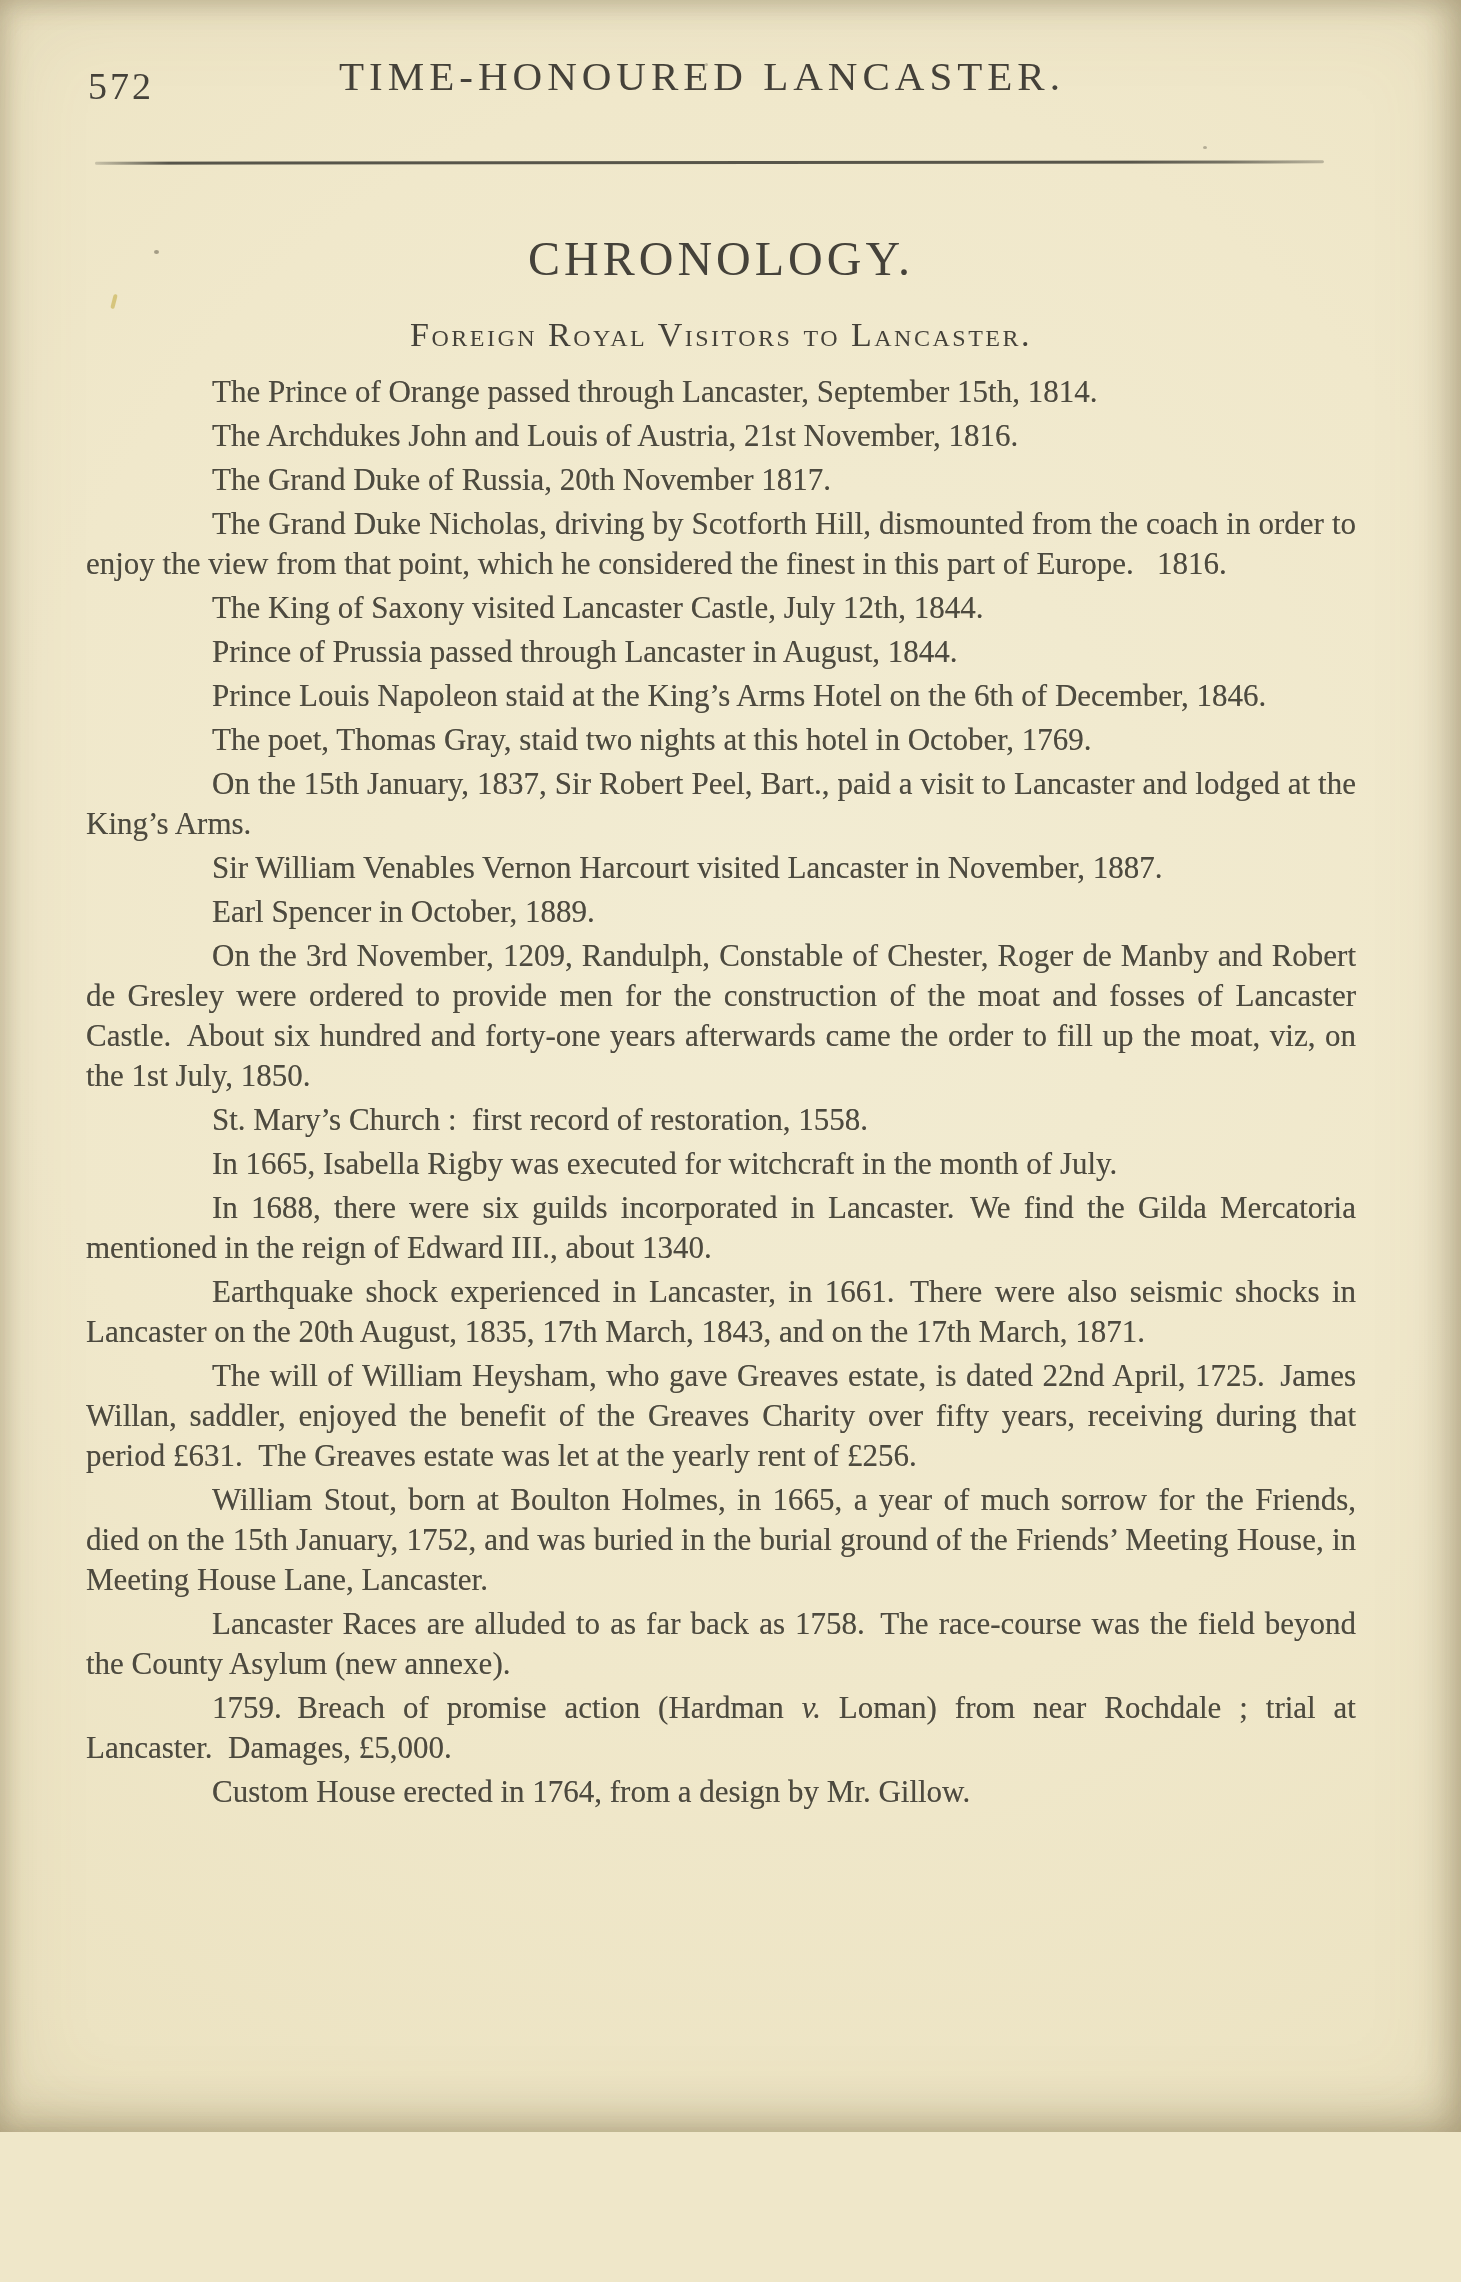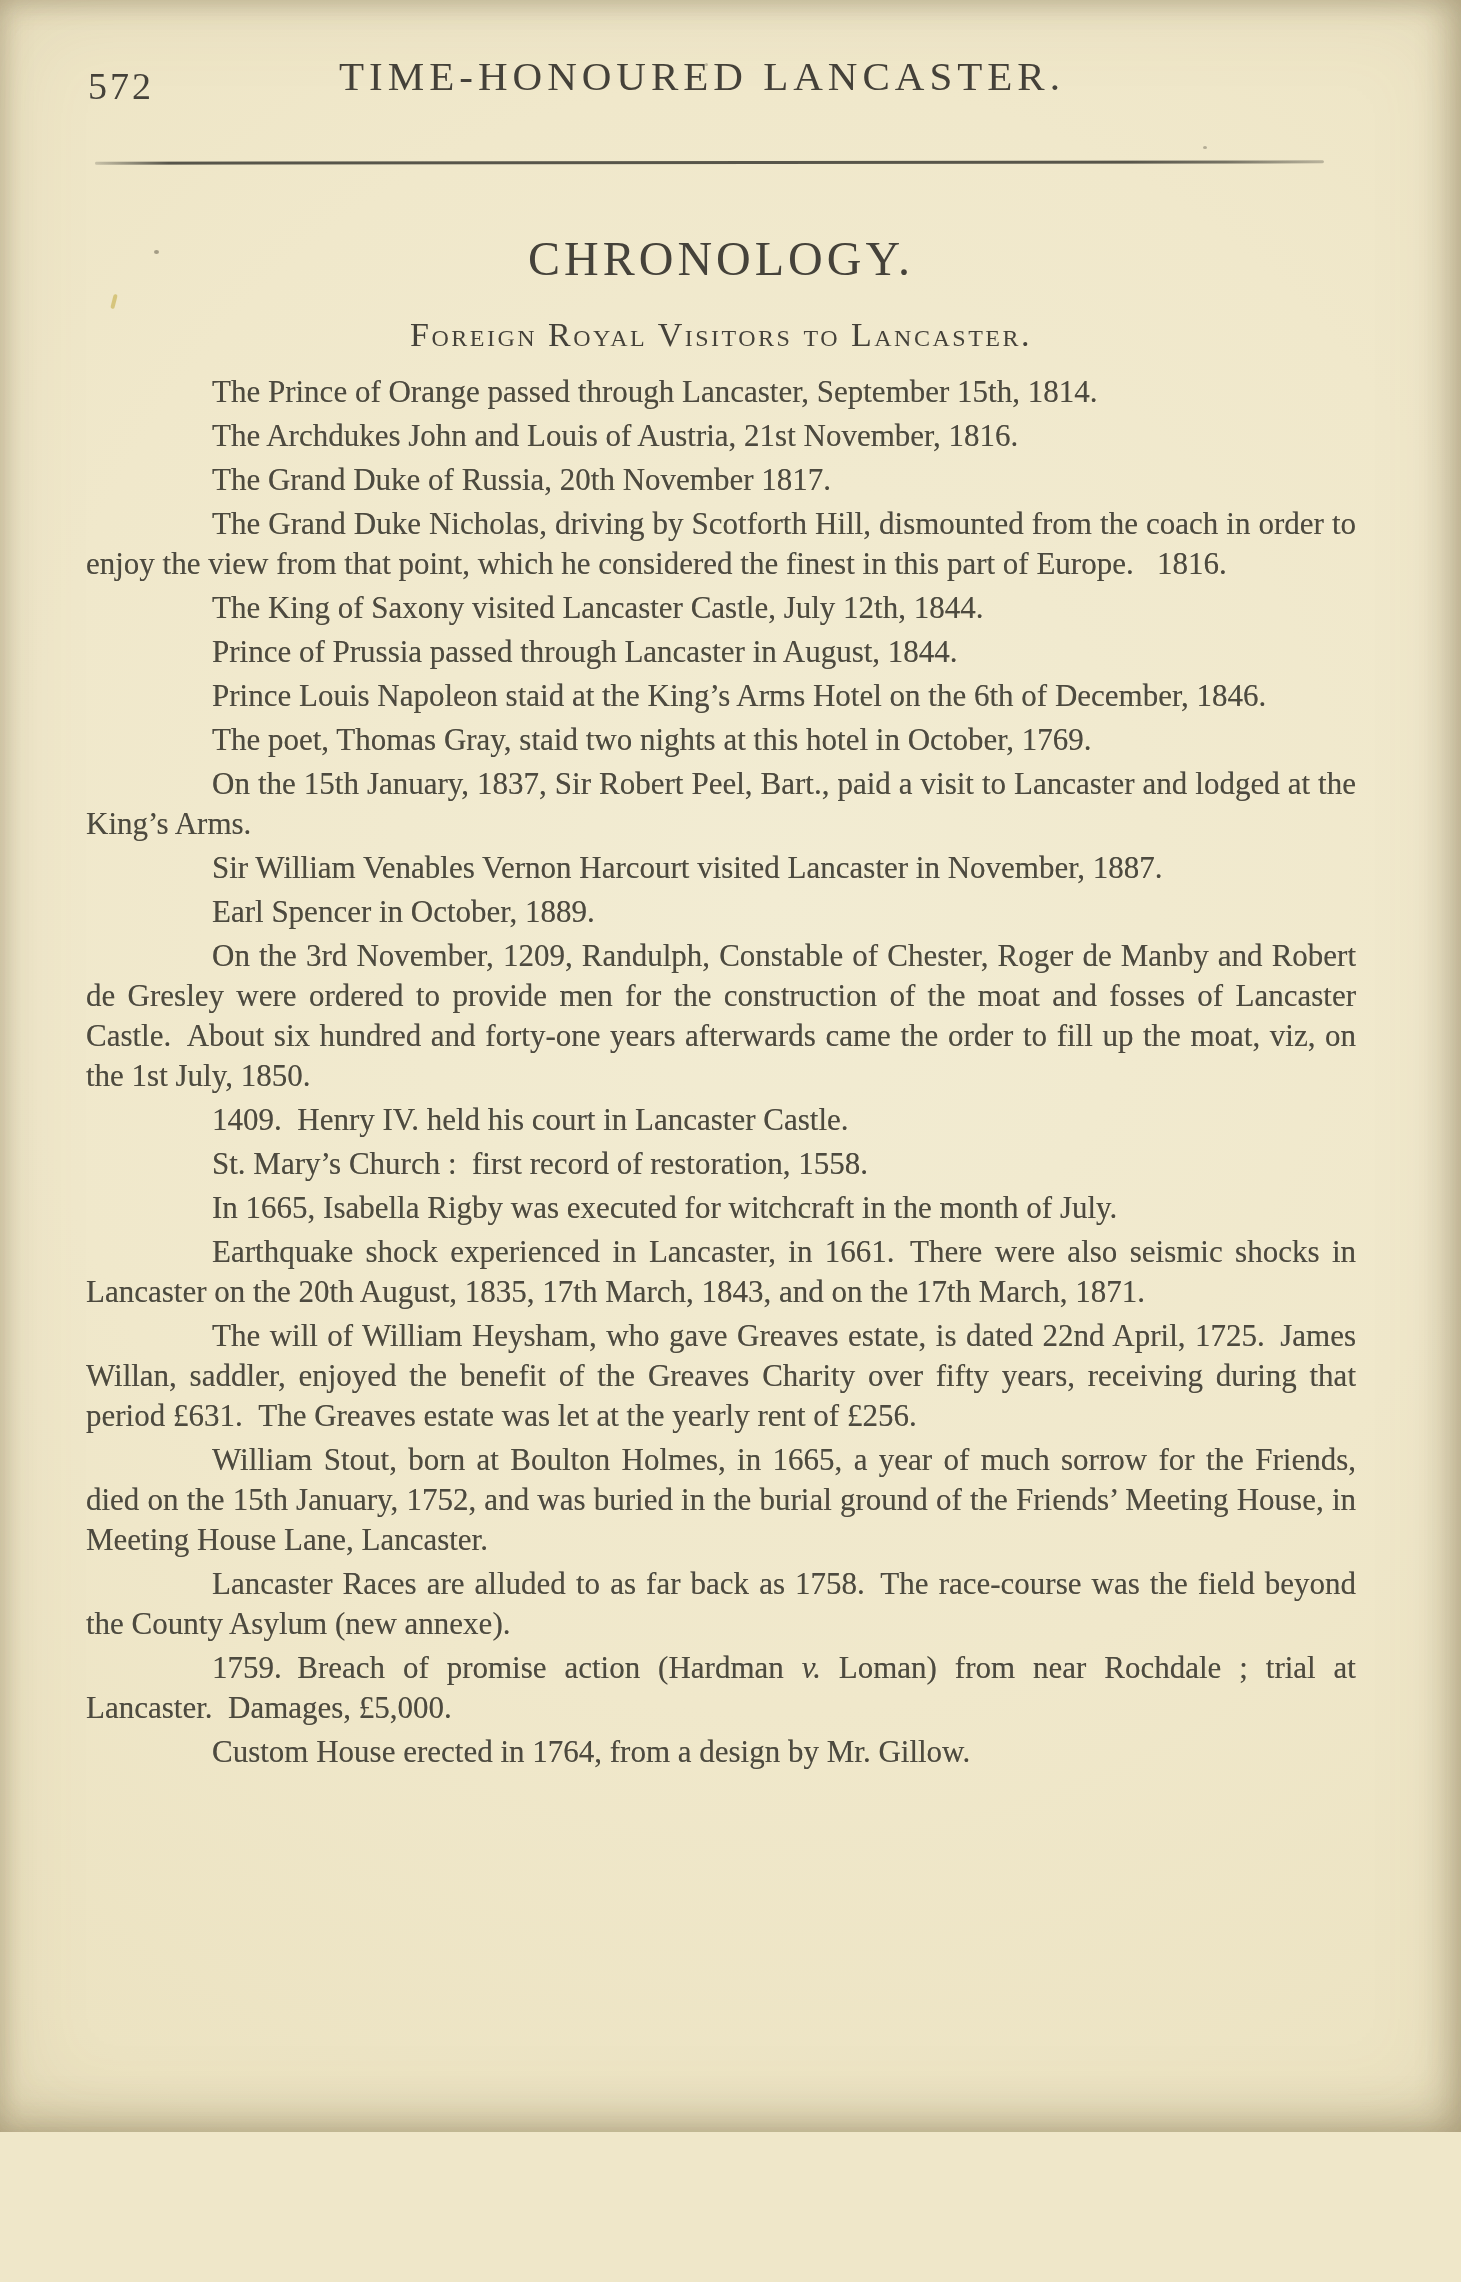--- a/index.html
+++ b/index.html
@@ -105,23 +105,23 @@
             <p>Prince Louis Napoleon staid at the King’s Arms Hotel on the 6th of December, 1846.</p>
           </div>
         </section>
         <section>
           <div class="section-body">
             <p>The poet, Thomas Gray, staid two nights at this hotel in October, 1769.</p>
             <p>On the 15th January, 1837, Sir Robert Peel, Bart., paid a visit to Lancaster and lodged at the King’s Arms.</p>
             <p>Sir William Venables Vernon Harcourt visited Lancaster in November, 1887.</p>
             <p>Earl Spencer in October, 1889.</p>
             <p>On the 3rd November, 1209, Randulph, Constable of Chester, Roger de Manby and Robert de Gresley were ordered to provide men for the construction of the moat and fosses of Lancaster Castle. About six hundred and forty-one years afterwards came the order to fill up the moat, viz, on the 1st July, 1850.</p>
-            <p>1409. Henry IV. held his court in Lancaster Castle.</p>
             <p>St. Mary’s Church : first record of restoration, 1558.</p>
             <p>In 1665, Isabella Rigby was executed for witchcraft in the month of July.</p>
+            <p>In 1688, there were six guilds incorporated in Lancaster. We find the Gilda Mercatoria mentioned in the reign of Edward III., about 1340.</p>
             <p>Earthquake shock experienced in Lancaster, in 1661. There were also seismic shocks in Lancaster on the 20th August, 1835, 17th March, 1843, and on the 17th March, 1871.</p>
             <p>The will of William Heysham, who gave Greaves estate, is dated 22nd April, 1725. James Willan, saddler, enjoyed the benefit of the Greaves Charity over fifty years, receiving during that period £631. The Greaves estate was let at the yearly rent of £256.</p>
             <p>William Stout, born at Boulton Holmes, in 1665, a year of much sorrow for the Friends, died on the 15th January, 1752, and was buried in the burial ground of the Friends’ Meeting House, in Meeting House Lane, Lancaster.</p>
             <p>Lancaster Races are alluded to as far back as 1758. The race-course was the field beyond the County Asylum (new annexe).</p>
             <p>1759. Breach of promise action (Hardman <em>v.</em> Loman) from near Rochdale ; trial at Lancaster. Damages, £5,000.</p>
             <p>Custom House erected in 1764, from a design by Mr. Gillow.</p>
           </div>
         </section>
       </div>
   </main>

